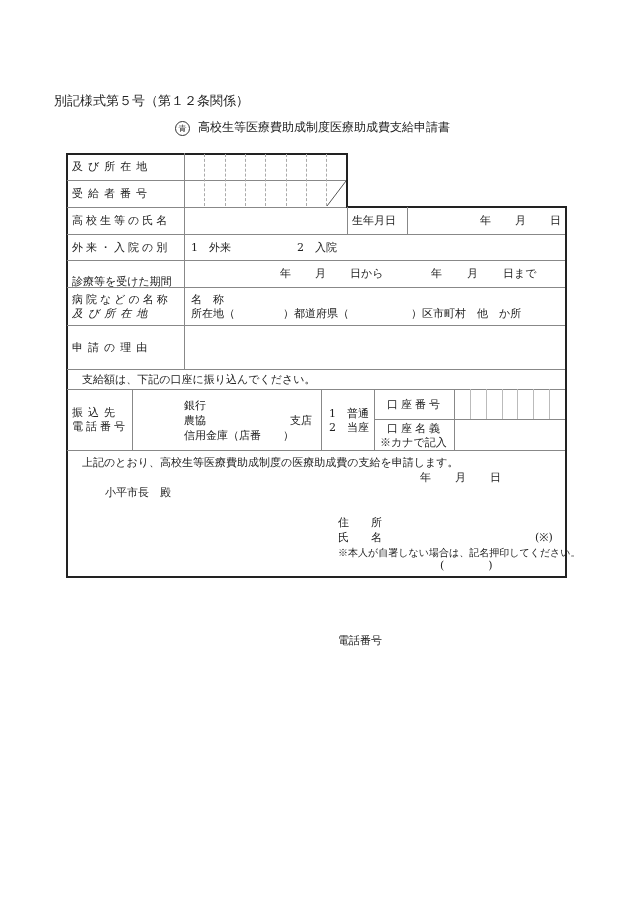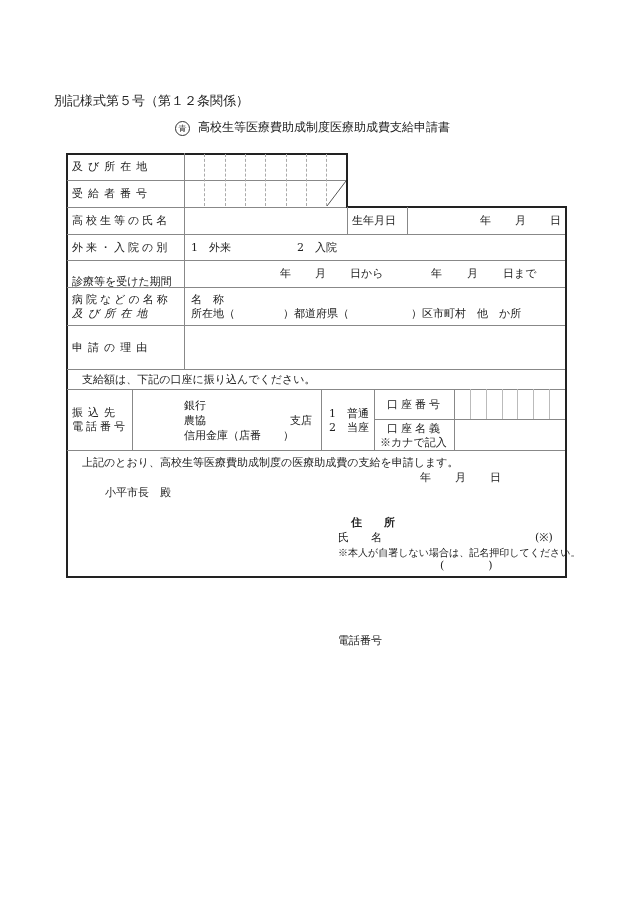--- a/index.html
+++ b/index.html
@@ -117,21 +117,21 @@
 <div class="t" style="left:329px;top:421px;">2　当座</div>
 <div class="t sp2" style="left:387px;top:398px;">口座番号</div>
 <div class="t sp2" style="left:387px;top:422px;">口座名義</div>
 <div class="t" style="left:380px;top:436px;">※カナで記入</div>
 
 <div class="t" style="left:82px;top:456px;">上記のとおり、高校生等医療費助成制度の医療助成費の支給を申請します。</div>
 <div class="t" style="left:420px;top:471px;">年</div>
 <div class="t" style="left:455px;top:471px;">月</div>
 <div class="t" style="left:490px;top:471px;">日</div>
 <div class="t" style="left:105px;top:486px;">小平市長　殿</div>
-<div class="t" style="left:351px;top:516px;font-weight:bold;">住　　所</div>
+<div class="t" style="left:338px;top:516px;">住　　所</div>
 <div class="t" style="left:338px;top:531px;">氏　　名</div>
 <div class="t" style="left:535px;top:531px;">(※)</div>
 <div class="t" style="left:338px;top:546px;font-size:10px;">※本人が自署しない場合は、記名押印してください。</div>
 <div class="t" style="left:338px;top:591px;margin-top:43px;">電話番号</div>
 <div class="t" style="left:440px;top:559px;">(　　　　)</div>
 
 <div class="field" style="left:185px;top:207px;width:160px;height:26px;"></div>
 <div class="field" style="left:185px;top:326px;width:380px;height:42px;"></div>
 <div class="field" style="left:455px;top:420px;width:110px;height:29px;"></div>
 

